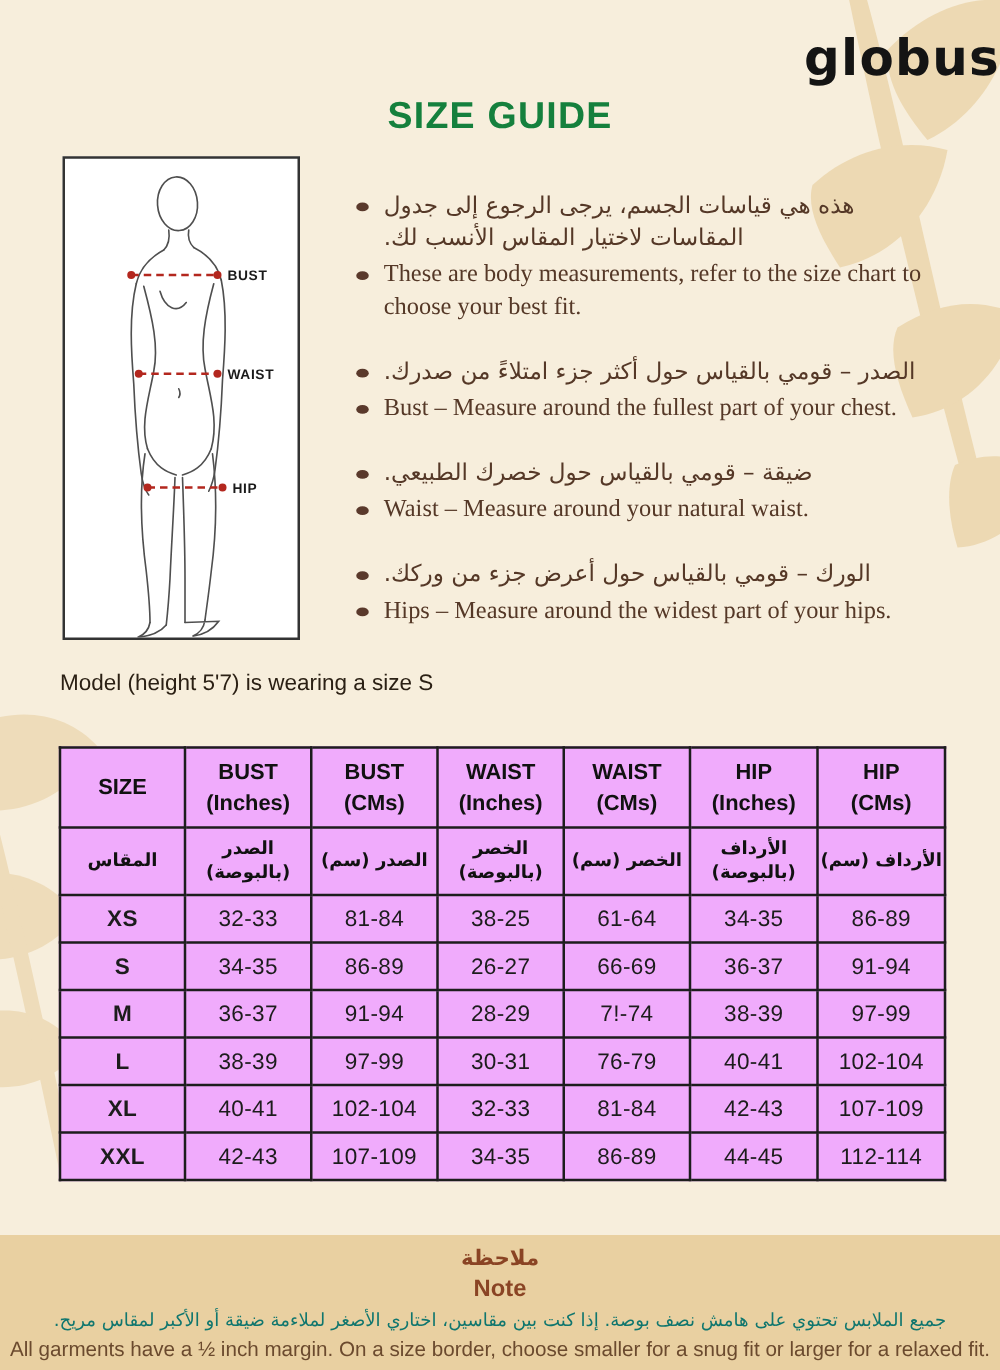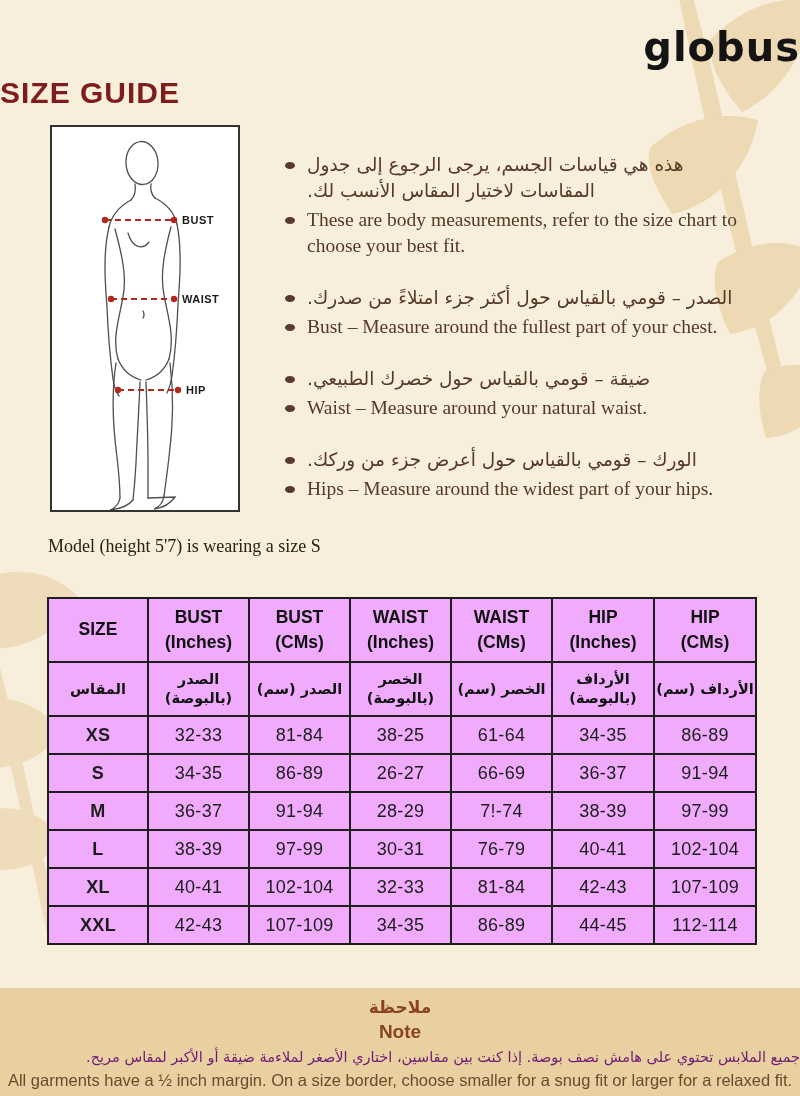--- a/index.html
+++ b/index.html
@@ -17,22 +17,22 @@
 
   
   .brand-logo {
     position:absolute; top:24px; left:0; width:100%;
     text-align:right; z-index:2;
     font-family:"DejaVu Sans", sans-serif;
     font-size:40px; font-weight:600; letter-spacing:1px; color:#141414;
   }
   .page-title {
     position:absolute; top:76px; left:0; width:100%;
-    text-align:left; z-index:2;
-    font-size:30px; font-weight:800; letter-spacing:1px; color:#7f1d1d;
+    text-align:center; z-index:2;
+    font-size:30px; font-weight:800; letter-spacing:1px; color:#15803d;
   }
 
   
   .figure-box {
     position:absolute; left:50px; top:125px; width:190px; height:387px;
     background:#ffffff; border:2px solid #333; z-index:2;
   }
 
   
   .bullets {
@@ -55,21 +55,21 @@
   }
 
   
   .model-note { position:absolute; left:48px; top:534px; z-index:2; }
   .model-note .ar {
     direction:rtl; text-align:left;
     font-family:"DejaVu Sans", sans-serif;
     font-size:16.5px; color:#33261c; line-height:24px;
   }
   .model-note .en {
-    font-family:Liberation Serif, serif;
+    font-family:Liberation Sans, sans-serif;
     font-size:18px; color:#2b2014; line-height:24px;
   }
 
   
   .size-table-wrap { position:absolute; left:47px; top:597px; z-index:2; }
   table.size-table {
     border-collapse:collapse; table-layout:fixed; width:708px;
     background:#f0abfc;
   }
   .size-table th, .size-table td {
@@ -93,21 +93,21 @@
     position:absolute; left:0; top:988px; width:800px; height:108px;
     background:#e9d0a1; z-index:2; text-align:center; padding-top:7px;
   }
   .note-title-ar {
     font-family:"DejaVu Sans", sans-serif; direction:rtl;
     font-size:17px; font-weight:700; color:#8a4424; line-height:24px;
   }
   .note-title-en { font-size:19px; font-weight:700; color:#8a4424; line-height:25px; }
   .note-body-ar {
     font-family:"DejaVu Sans", sans-serif; direction:rtl;
-    font-size:14.5px; color:#701a75; line-height:23px; margin-top:2px;text-align:right;
+    font-size:14.5px; color:#0f766e; line-height:23px; margin-top:2px;
   }
   .note-body-en { font-size:16.5px; color:#6b4a2e; line-height:23px; }
 </style>
 </head>
 <body>
 
 <svg class="deco deco-tr" width="240" height="500" viewBox="0 0 240 500">
   <g fill="#edd9b3">
     <path d="M140 500 C95 380 75 240 105 -10 L240 -10 L240 500 Z" opacity="0"></path>
     <path d="M128 -20 C160 90 185 230 235 420 L222 426 C170 240 140 100 116 -16 Z"></path>

